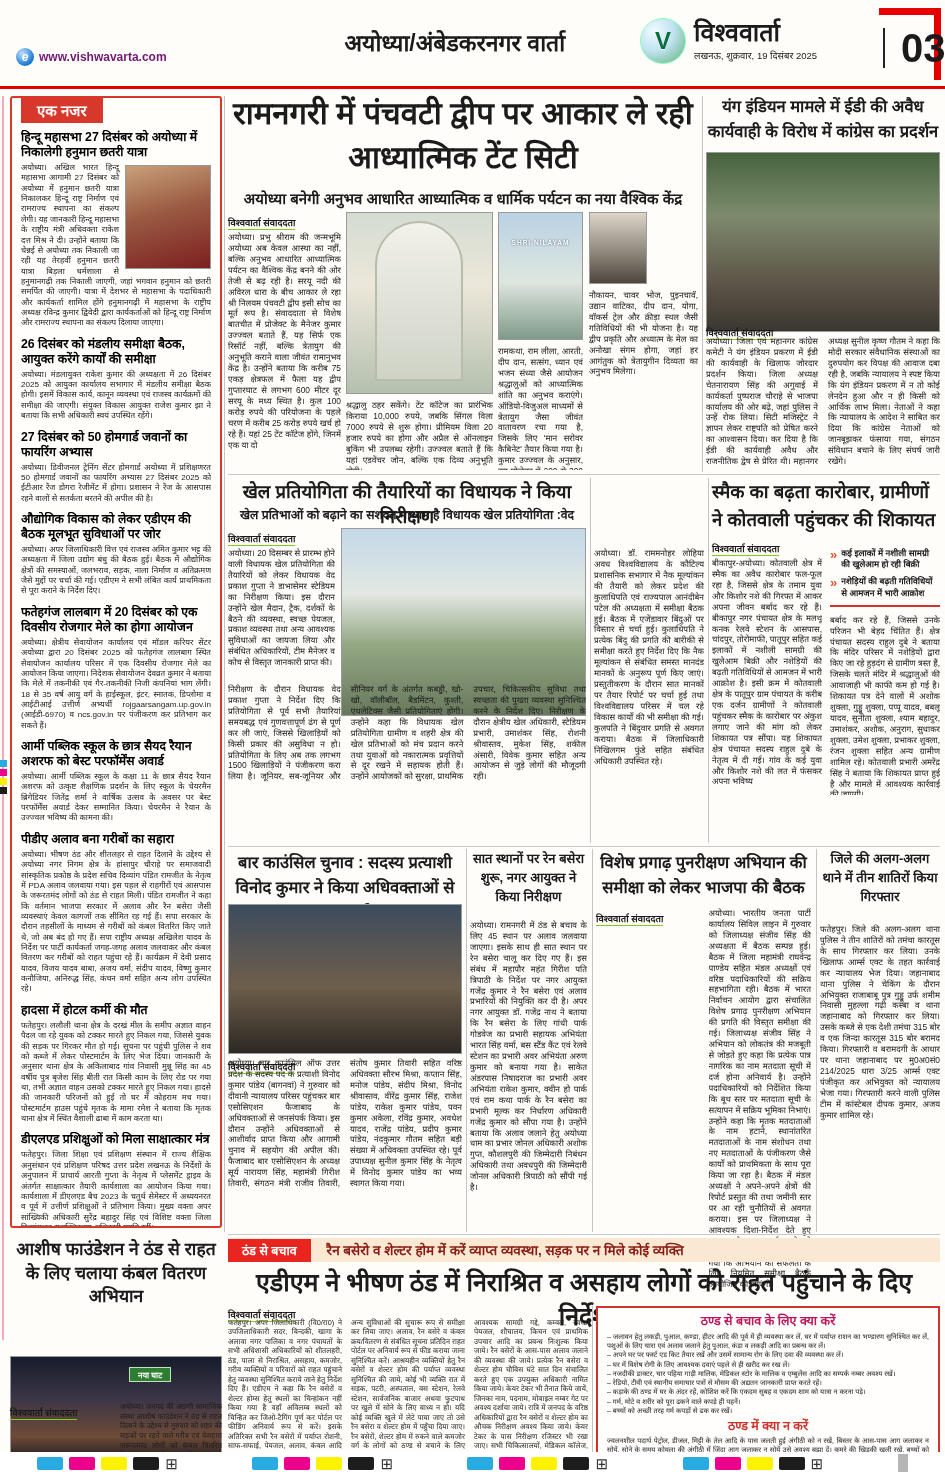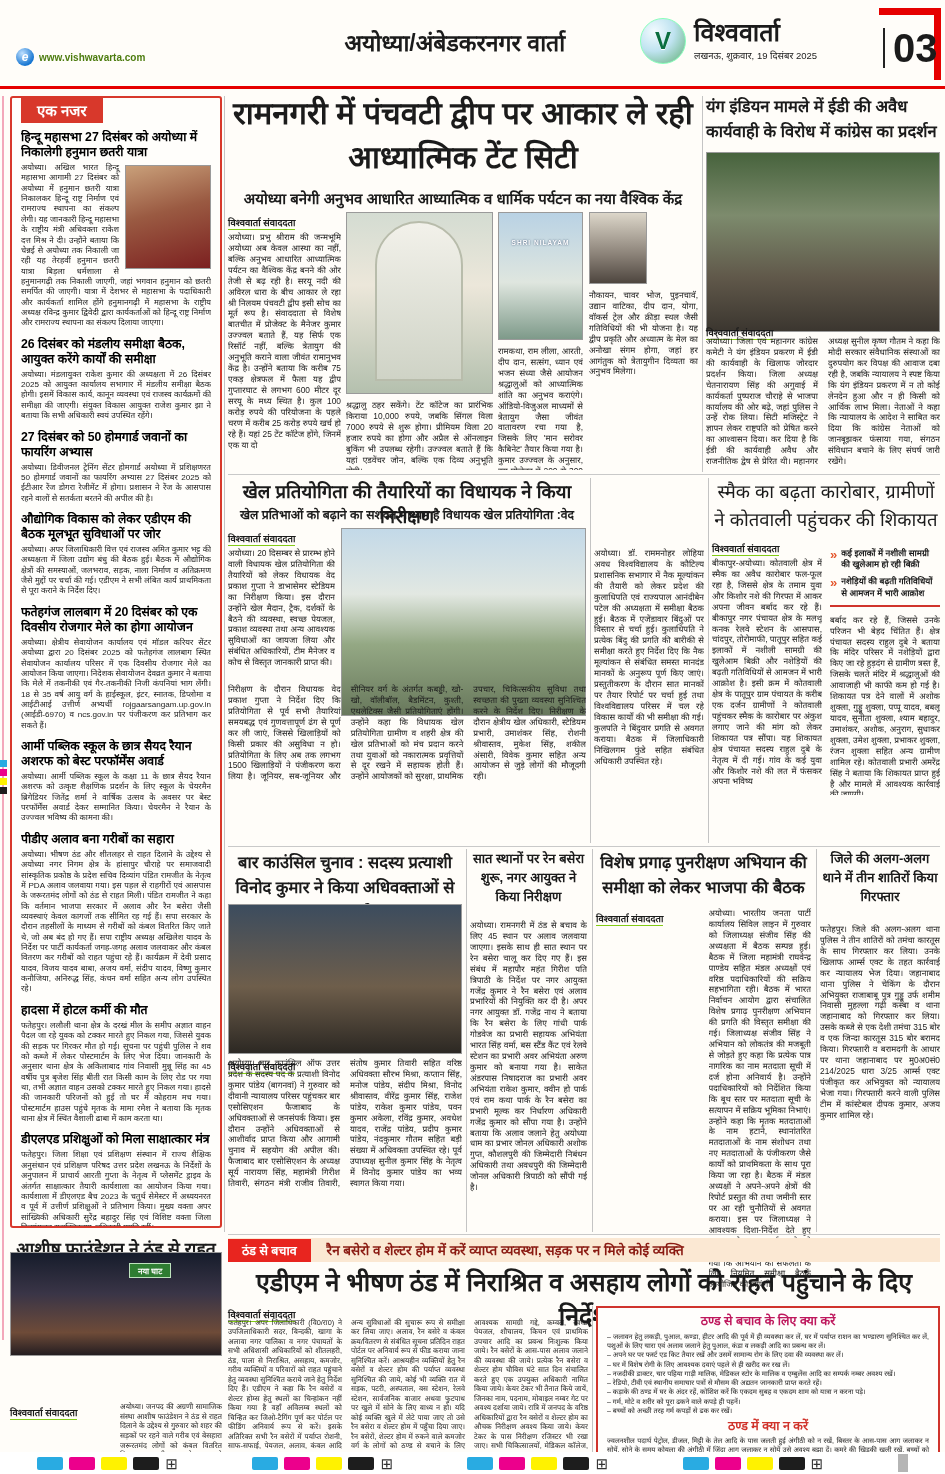--- a/index.html
+++ b/index.html
@@ -3,29 +3,29 @@
 <meta charset="utf-8">
 <style>
   * { margin:0; padding:0; box-sizing:border-box; }
   html,body { background:#d9d9d9; }
   body { font-family:"Liberation Sans", sans-serif; }
   .page { position:relative; width:945px; height:1474px; margin:0 auto; background:#fffdf9; overflow:hidden; color:#1b1b1b; }
 
   
   .site { position:absolute; left:16px; top:48px; display:flex; align-items:center; gap:5px; }
   .eicon { width:18px; height:18px; border-radius:50%; background:radial-gradient(circle at 35% 30%,#bfe0ff,#1877d2 70%); color:#fff; font-weight:700; font-style:italic; font-size:12px; display:flex; align-items:center; justify-content:center; }
-  .site-url { font-size:10px; font-weight:700; color:#4d7c0f; }
+  .site-url { font-size:12px; font-weight:700; color:#701a75; }
   .section-title { position:absolute; left:50%; top:26px; transform:translateX(-58%); font-size:23px; font-weight:700; white-space:nowrap; }
   .logo { position:absolute; left:640px; top:18px; display:flex; gap:8px; align-items:center; }
   .emblem { width:46px; height:46px; border-radius:50%; background:radial-gradient(circle at 30% 28%,#f2fbff,#bfe3f0 45%,#5fae74); border:1px solid #8fb; display:flex; align-items:center; justify-content:center; font-weight:800; font-size:24px; color:#0a6e3f; text-shadow:0 1px 0 #fff; }
   .brandcol { display:flex; flex-direction:column; }
   .brand { font-size:25px; font-weight:800; line-height:1; }
   .edition { font-size:9.5px; margin-top:4px; color:#222; }
   .pagebox { position:absolute; right:4px; top:8px; width:62px; height:72px; border-top:7px solid #e60000; border-right:7px solid #e60000; display:flex; align-items:center; }
-  .pagebox .num { border-left:2px solid #222; padding-left:8px; margin-left:4px; font-size:40px; font-weight:700; line-height:1; }
+  .pagebox .num { border-left:2px solid #222; padding-left:16px; margin-left:4px; font-size:40px; font-weight:700; line-height:1; }
   .redrule { position:absolute; left:0; right:0; top:86px; height:3px; background:#e60000; }
 
   
   .byline { font-weight:700; font-size:9.5px; border-bottom:1px solid #84cc16; display:inline-block; margin-bottom:2px; }
   .btxt { font-size:8.4px; line-height:1.3; text-align:justify; color:#1c1c1c; overflow:hidden; }
   .vline { position:absolute; width:1px; background:#c4c4c4; }
   .hline { position:absolute; height:1px; background:#c9c9c9; }
   .ph { border:1px solid #9a9a9a; position:relative; overflow:hidden; }
 
   
@@ -43,54 +43,54 @@
   .ph-statue { position:absolute; left:346px; top:212px; width:147px; height:182px; background:linear-gradient(180deg,#d4dcd2 0%,#ece7da 40%,#b4c0ae 100%); }
   .statue-arch { position:absolute; left:28px; top:8px; width:88px; height:160px; border-radius:44px 44px 0 0; background:linear-gradient(180deg,#f2f1ea,#cfd3c6); border:2px solid #b8bcab; }
   .ph-island { position:absolute; left:498px; top:212px; width:85px; height:128px; background:linear-gradient(180deg,#b9d2e4 0%,#dfe6df 55%,#7e9a8a 100%); }
   .sign-text { position:absolute; left:0; right:0; top:26px; text-align:center; color:#fff; font-size:6.5px; letter-spacing:1px; font-weight:700; text-shadow:0 0 2px #346; }
   .ph-portrait2 { position:absolute; left:589px; top:212px; width:58px; height:72px; background:linear-gradient(180deg,#dcd6c9 0%,#8a8177 60%,#4e463f 100%); }
   .m-col2 { position:absolute; left:346px; top:400px; width:147px; height:70px; }
   .m-col3 { position:absolute; left:498px; top:346px; width:85px; height:124px; }
   .m-col4 { position:absolute; left:589px; top:290px; width:109px; height:180px; }
 
   
-  .cong-h { position:absolute; left:706px; top:94px; width:234px; font-size:16.5px; font-weight:700; text-align:left; line-height:1.5; }
+  .cong-h { position:absolute; left:706px; top:94px; width:234px; font-size:16.5px; font-weight:700; text-align:center; line-height:1.5; }
   .ph-protest { position:absolute; left:706px; top:152px; width:234px; height:180px; background:linear-gradient(180deg,#47633d 0%,#7d8b6d 35%,#60584a 70%,#3b362f 100%); }
   .cong-body { position:absolute; left:706px; top:336px; width:234px; height:136px; column-count:2; column-gap:10px; }
 
   
   .sport-h { position:absolute; left:228px; top:478px; width:358px; font-size:18.5px; font-weight:700; text-align:center; }
   .sport-sub { position:absolute; left:228px; top:506px; width:358px; font-size:12.3px; font-weight:700; text-align:center; }
   .sport-col1 { position:absolute; left:228px; top:528px; width:107px; height:192px; }
   .ph-stadium { position:absolute; left:341px; top:528px; width:245px; height:188px; background:linear-gradient(180deg,#c3d9e8 0%,#e2e8e2 35%,#94a884 62%,#68785c 100%); }
   .sport-bottom { position:absolute; left:228px; top:684px; width:358px; height:121px; column-count:3; column-gap:10px; }
   .naac-h { position:absolute; left:594px; top:478px; width:110px; font-size:12.3px; font-weight:700; text-align:center; line-height:1.45; }
   .naac-body { position:absolute; left:594px; top:548px; width:110px; height:295px; }
-  .smack-h { position:absolute; left:712px; top:478px; width:228px; font-size:18.5px; font-weight:400; text-align:center; line-height:1.5; }
+  .smack-h { position:absolute; left:712px; top:478px; width:228px; font-size:18.5px; font-weight:700; line-height:1.5; }
   .smack-col1 { position:absolute; left:712px; top:538px; width:110px; height:305px; }
   .smack-right { position:absolute; left:830px; top:548px; width:110px; height:295px; }
   .bullet-row { display:flex; gap:4px; margin-bottom:6px; }
   .bullet-glyph { color:#e4572e; font-weight:800; font-size:13px; line-height:1; }
   .bullet-txt { font-size:8.6px; font-weight:700; line-height:1.3; }
   .bullet-sep { border:none; border-top:2px solid #d0342c; margin:4px 0 8px; }
 
   
   .bar-h { position:absolute; left:228px; top:850px; width:234px; font-size:16.5px; font-weight:700; text-align:center; line-height:1.5; }
   .ph-meeting { position:absolute; left:228px; top:904px; width:234px; height:150px; background:linear-gradient(180deg,#3c4c5e 0%,#6e5e4b 55%,#2c2823 100%); }
   .bar-body { position:absolute; left:228px; top:1058px; width:234px; height:174px; column-count:2; column-gap:10px; }
   .shel-h { position:absolute; left:470px; top:850px; width:117px; font-size:13px; font-weight:700; text-align:center; line-height:1.45; }
   .shel-body { position:absolute; left:470px; top:920px; width:117px; height:312px; }
   .bjp-h { position:absolute; left:596px; top:850px; width:215px; font-size:16.5px; font-weight:700; text-align:center; line-height:1.5; }
   .bjp-body { position:absolute; left:596px; top:908px; width:215px; height:324px; column-count:2; column-gap:10px; }
   .arr-h { position:absolute; left:820px; top:850px; width:120px; font-size:13px; font-weight:700; text-align:center; line-height:1.45; }
   .arr-body { position:absolute; left:820px; top:924px; width:120px; height:308px; }
 
   
   .fnd-h { position:absolute; left:10px; top:1238px; width:212px; font-size:17.5px; font-weight:700; text-align:center; line-height:1.35; }
-  .ph-blanket { position:absolute; left:10px; top:1252px; width:212px; height:104px; background:linear-gradient(180deg,#161c2b 0%,#3a3547 40%,#6e4b38 78%,#241d21 100%); }
+  .ph-blanket { position:absolute; left:10px; top:1356px; width:212px; height:104px; background:linear-gradient(180deg,#161c2b 0%,#3a3547 40%,#6e4b38 78%,#241d21 100%); }
   .sign-green { position:absolute; left:118px; top:10px; background:#2e7d32; color:#fff; font-size:8px; font-weight:700; padding:1px 8px; border:1px solid #bde3bd; }
   .fnd-body { position:absolute; left:10px; top:1402px; width:212px; height:48px; column-count:2; column-gap:8px; }
 
   
   .strap { position:absolute; left:228px; top:1238px; width:712px; height:24px; background:#fbe8d3; display:flex; align-items:center; }
   .strap-label { background:#e8251f; color:#fff; font-weight:700; font-size:12.5px; padding:3px 14px; margin-right:16px; }
   .strap-text { color:#8a1a12; font-weight:700; font-size:13.5px; }
   .adm-h { position:absolute; left:228px; top:1264px; width:712px; font-size:25px; font-weight:700; text-align:center; }
   .adm-byline { position:absolute; left:228px; top:1304px; }
   .adm-body { position:absolute; left:228px; top:1318px; width:360px; height:138px; column-count:3; column-gap:9px; font-size:7.3px; }

